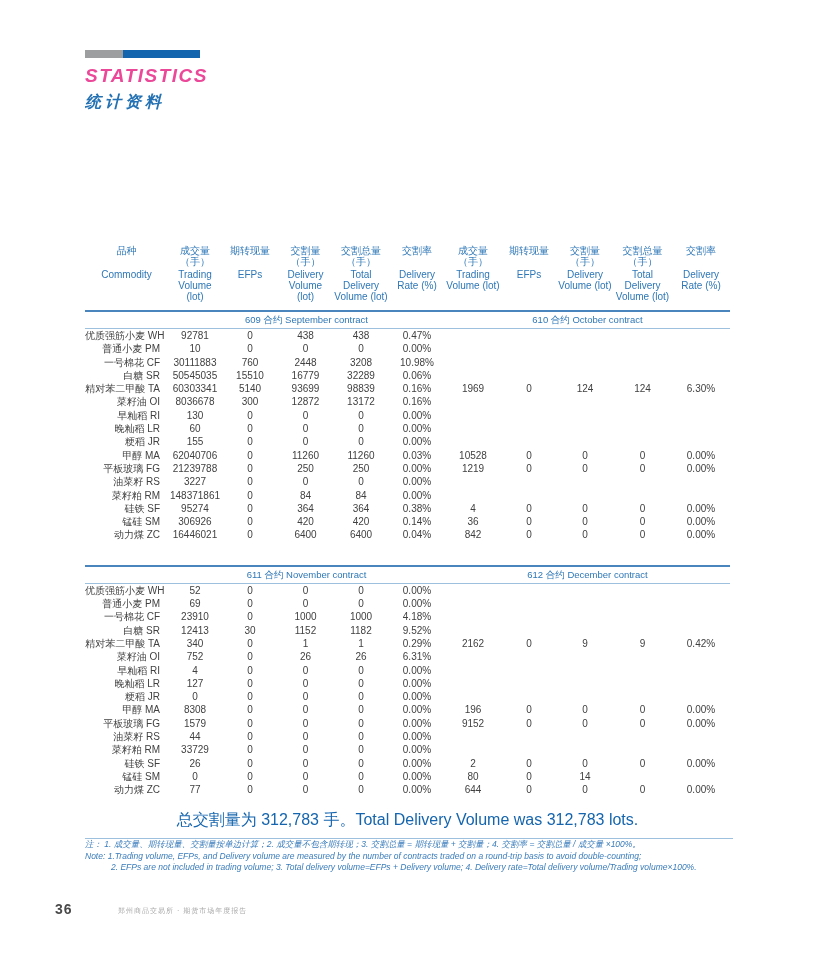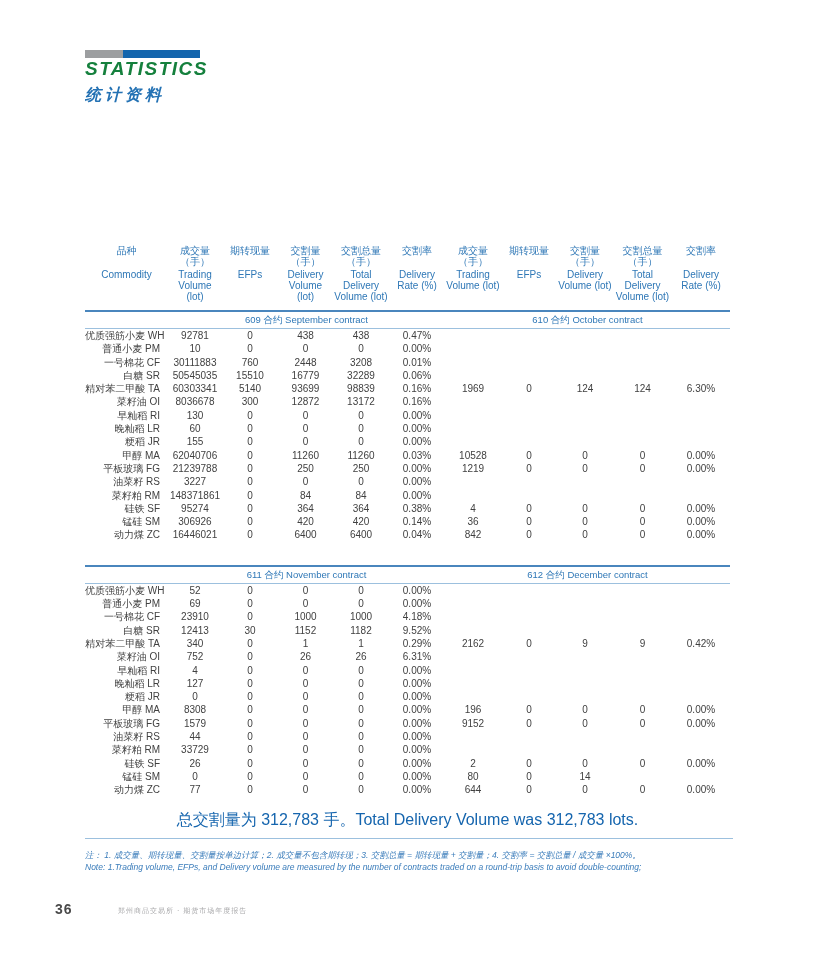--- a/index.html
+++ b/index.html
@@ -8,22 +8,22 @@
     width:816px; height:967px; position:relative;
     font-family:"Liberation Sans", sans-serif;
     color:#414141;
   }
   
   .hdr { position:absolute; left:85px; top:50px; }
   .hdr-bar { width:115px; height:8px; display:flex; }
   .hdr-bar .seg-gray { width:38px; height:8px; background:#9c9ea0; }
   .hdr-bar .seg-blue { width:77px; height:8px; background:#1365ad; }
   .hdr-title-en {
-    font-size:19px; font-weight:bold; font-style:italic;
-    color:#15803d; letter-spacing:1.5px;
+    margin-top:7px; font-size:19px; font-weight:bold; font-style:italic;
+    color:#ec4899; letter-spacing:1.5px;
   }
   .hdr-title-zh {
     margin-top:5px; font-size:16px; font-weight:bold; font-style:italic;
     color:#2472b4; letter-spacing:4px;
   }
   
   .table-wrap { position:absolute; left:85px; top:245px; width:645px; }
   table { border-collapse:collapse; table-layout:fixed; width:645px; }
   th {
     font-weight:normal; color:#2e77b6; font-size:10px; line-height:11px;
@@ -40,21 +40,21 @@
     border-top:2px solid #4a86bd; border-bottom:1px solid #9cc0de;
   }
   tr.spacer-row td { height:24px; border:none; }
   
   .summary {
     position:absolute; left:85px; top:810px; width:645px;
     color:#1565ae; font-weight:normal; font-size:16px;text-align:center;
   }
   .notes {
     position:absolute; left:85px; top:838px; width:648px;
-    border-top:1px solid #9cc0de; padding-top:11px;
+    border-top:1px solid #9cc0de; padding-top:0;
     color:#3a7cba; font-size:8.5px; font-style:italic; line-height:11.5px;
   }
   .notes .note-line-3 { padding-left:26px; }
   
   .page-num {
     position:absolute; left:55px; top:901px;
     font-size:14px; font-weight:bold; color:#4a4a4a; letter-spacing:1px;
   }
   .page-caption {
     position:absolute; left:118px; top:906px;
@@ -195,21 +195,21 @@
           <td></td>
           <td></td>
           <td></td>
         </tr>
         <tr>
           <td class="c-name">一号棉花 CF</td>
           <td>30111883</td>
           <td>760</td>
           <td>2448</td>
           <td>3208</td>
-          <td>0.01%</td>
+          <td>10.98%</td>
           <td></td>
           <td></td>
           <td></td>
           <td></td>
           <td></td>
         </tr>
         <tr>
           <td class="c-name">白糖 SR</td>
           <td>50545035</td>
           <td>15510</td>
@@ -596,16 +596,17 @@
         </tr>
       </tbody>
   </table>
 </div>
 
 <div class="summary">总交割量为 312,783 手。Total Delivery Volume was 312,783 lots.</div>
 
 <div class="notes">
   <div>注：  1. 成交量、期转现量、交割量按单边计算；2. 成交量不包含期转现；3. 交割总量 = 期转现量 + 交割量；4. 交割率 = 交割总量 / 成交量 ×100%。</div>
   <div>Note: 1.Trading volume, EFPs, and Delivery volume are measured by the number of contracts traded on a round-trip basis to avoid double-counting;</div>
+  <div class="note-line-3">2. EFPs are not included in trading volume; 3. Total delivery volume=EFPs + Delivery volume; 4. Delivery rate=Total delivery volume/Trading volume×100%.</div>
 </div>
 
 <div class="page-num">36</div>
 <div class="page-caption">郑州商品交易所 · 期货市场年度报告</div>
 
 </body></html>

